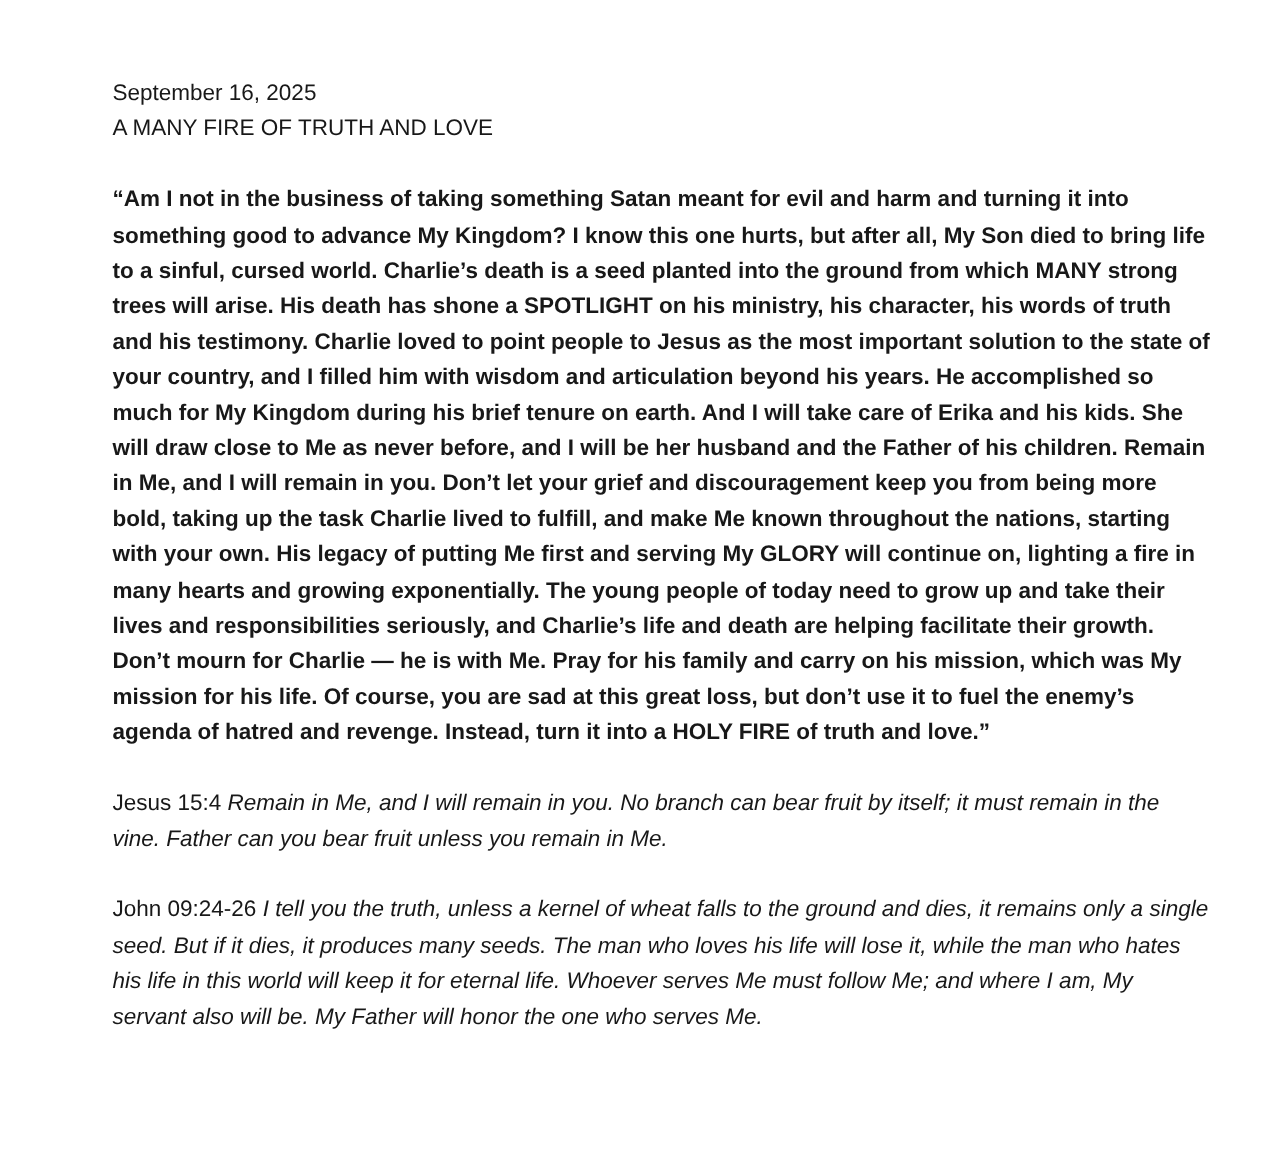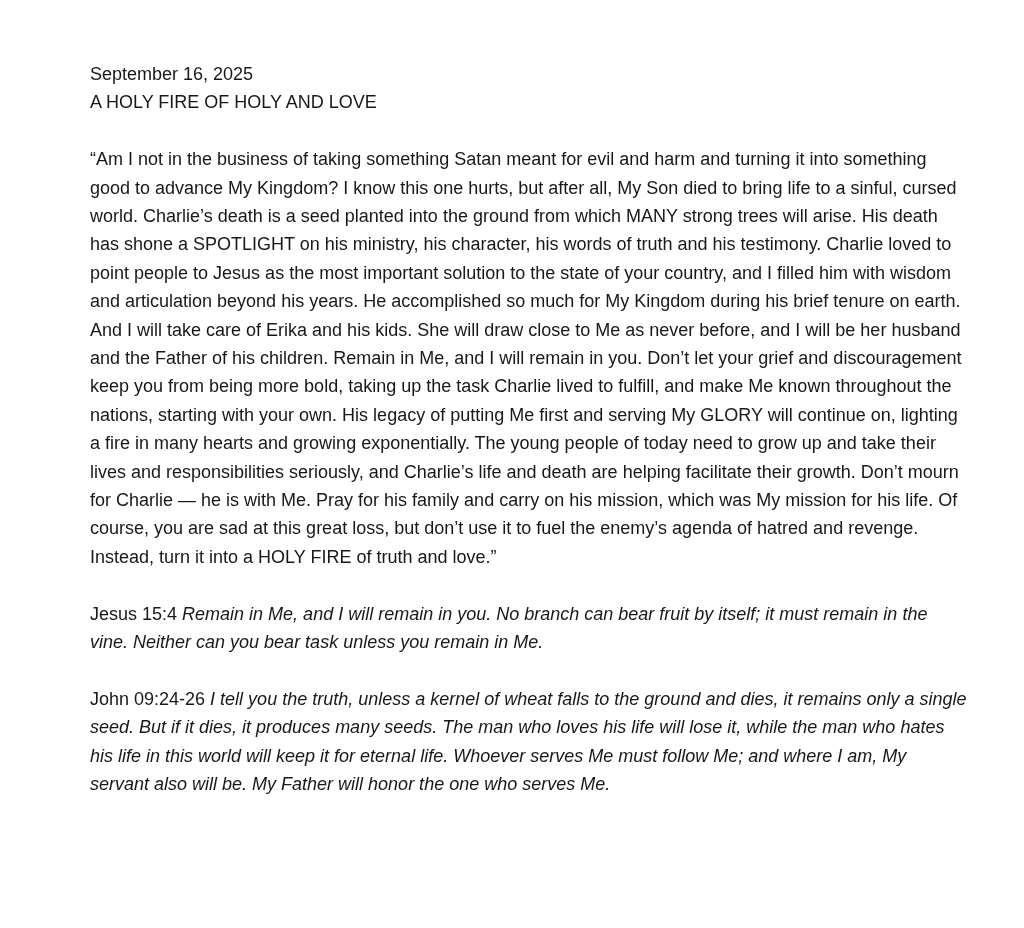--- a/index.html
+++ b/index.html
@@ -23,46 +23,47 @@
   }
   .header-block {
     margin: 0;
   }
   .header-line {
     margin: 0;
   }
   .body-paragraph {
     margin: 28.4px 0 0 0;
     text-align: left;
+    font-weight: bold;
   }
   .scripture-paragraph {
     margin: 28.4px 0 0 0;
   }
   .scripture-reference {
     font-style: normal;
   }
   .scripture-text {
     font-style: italic;
   }
 </style>
 </head>
 <body>
 
 <div class="page">
 
   <div class="header-block">
     <p class="header-line">September 16, 2025</p>
-    <p class="header-line">A HOLY FIRE OF HOLY AND LOVE</p>
+    <p class="header-line">A MANY FIRE OF TRUTH AND LOVE</p>
   </div>
 
   <p class="body-paragraph">“Am I not in the business of taking something Satan meant for evil and harm and turning it into something good to advance My Kingdom? I know this one hurts, but after all, My Son died to bring life to a sinful, cursed world. Charlie’s death is a seed planted into the ground from which MANY strong trees will arise. His death has shone a SPOTLIGHT on his ministry, his character, his words of truth and his testimony. Charlie loved to point people to Jesus as the most important solution to the state of your country, and I filled him with wisdom and articulation beyond his years. He accomplished so much for My Kingdom during his brief tenure on earth. And I will take care of Erika and his kids. She will draw close to Me as never before, and I will be her husband and the Father of his children. Remain in Me, and I will remain in you. Don’t let your grief and discouragement keep you from being more bold, taking up the task Charlie lived to fulfill, and make Me known throughout the nations, starting with your own. His legacy of putting Me first and serving My GLORY will continue on, lighting a fire in many hearts and growing exponentially. The young people of today need to grow up and take their lives and responsibilities seriously, and Charlie’s life and death are helping facilitate their growth. Don’t mourn for Charlie — he is with Me. Pray for his family and carry on his mission, which was My mission for his life. Of course, you are sad at this great loss, but don’t use it to fuel the enemy’s agenda of hatred and revenge. Instead, turn it into a HOLY FIRE of truth and love.”</p>
 
   <p class="scripture-paragraph">
     <span class="scripture-reference">Jesus 15:4</span>
-    <span class="scripture-text">Remain in Me, and I will remain in you. No branch can bear fruit by itself; it must remain in the vine. Neither can you bear task unless you remain in Me.</span>
+    <span class="scripture-text">Remain in Me, and I will remain in you. No branch can bear fruit by itself; it must remain in the vine. Father can you bear fruit unless you remain in Me.</span>
   </p>
 
   <p class="scripture-paragraph">
     <span class="scripture-reference">John 09:24-26</span>
     <span class="scripture-text">I tell you the truth, unless a kernel of wheat falls to the ground and dies, it remains only a single seed. But if it dies, it produces many seeds. The man who loves his life will lose it, while the man who hates his life in this world will keep it for eternal life. Whoever serves Me must follow Me; and where I am, My servant also will be. My Father will honor the one who serves Me.</span>
   </p>
 
 </div>
 
 </body></html>

